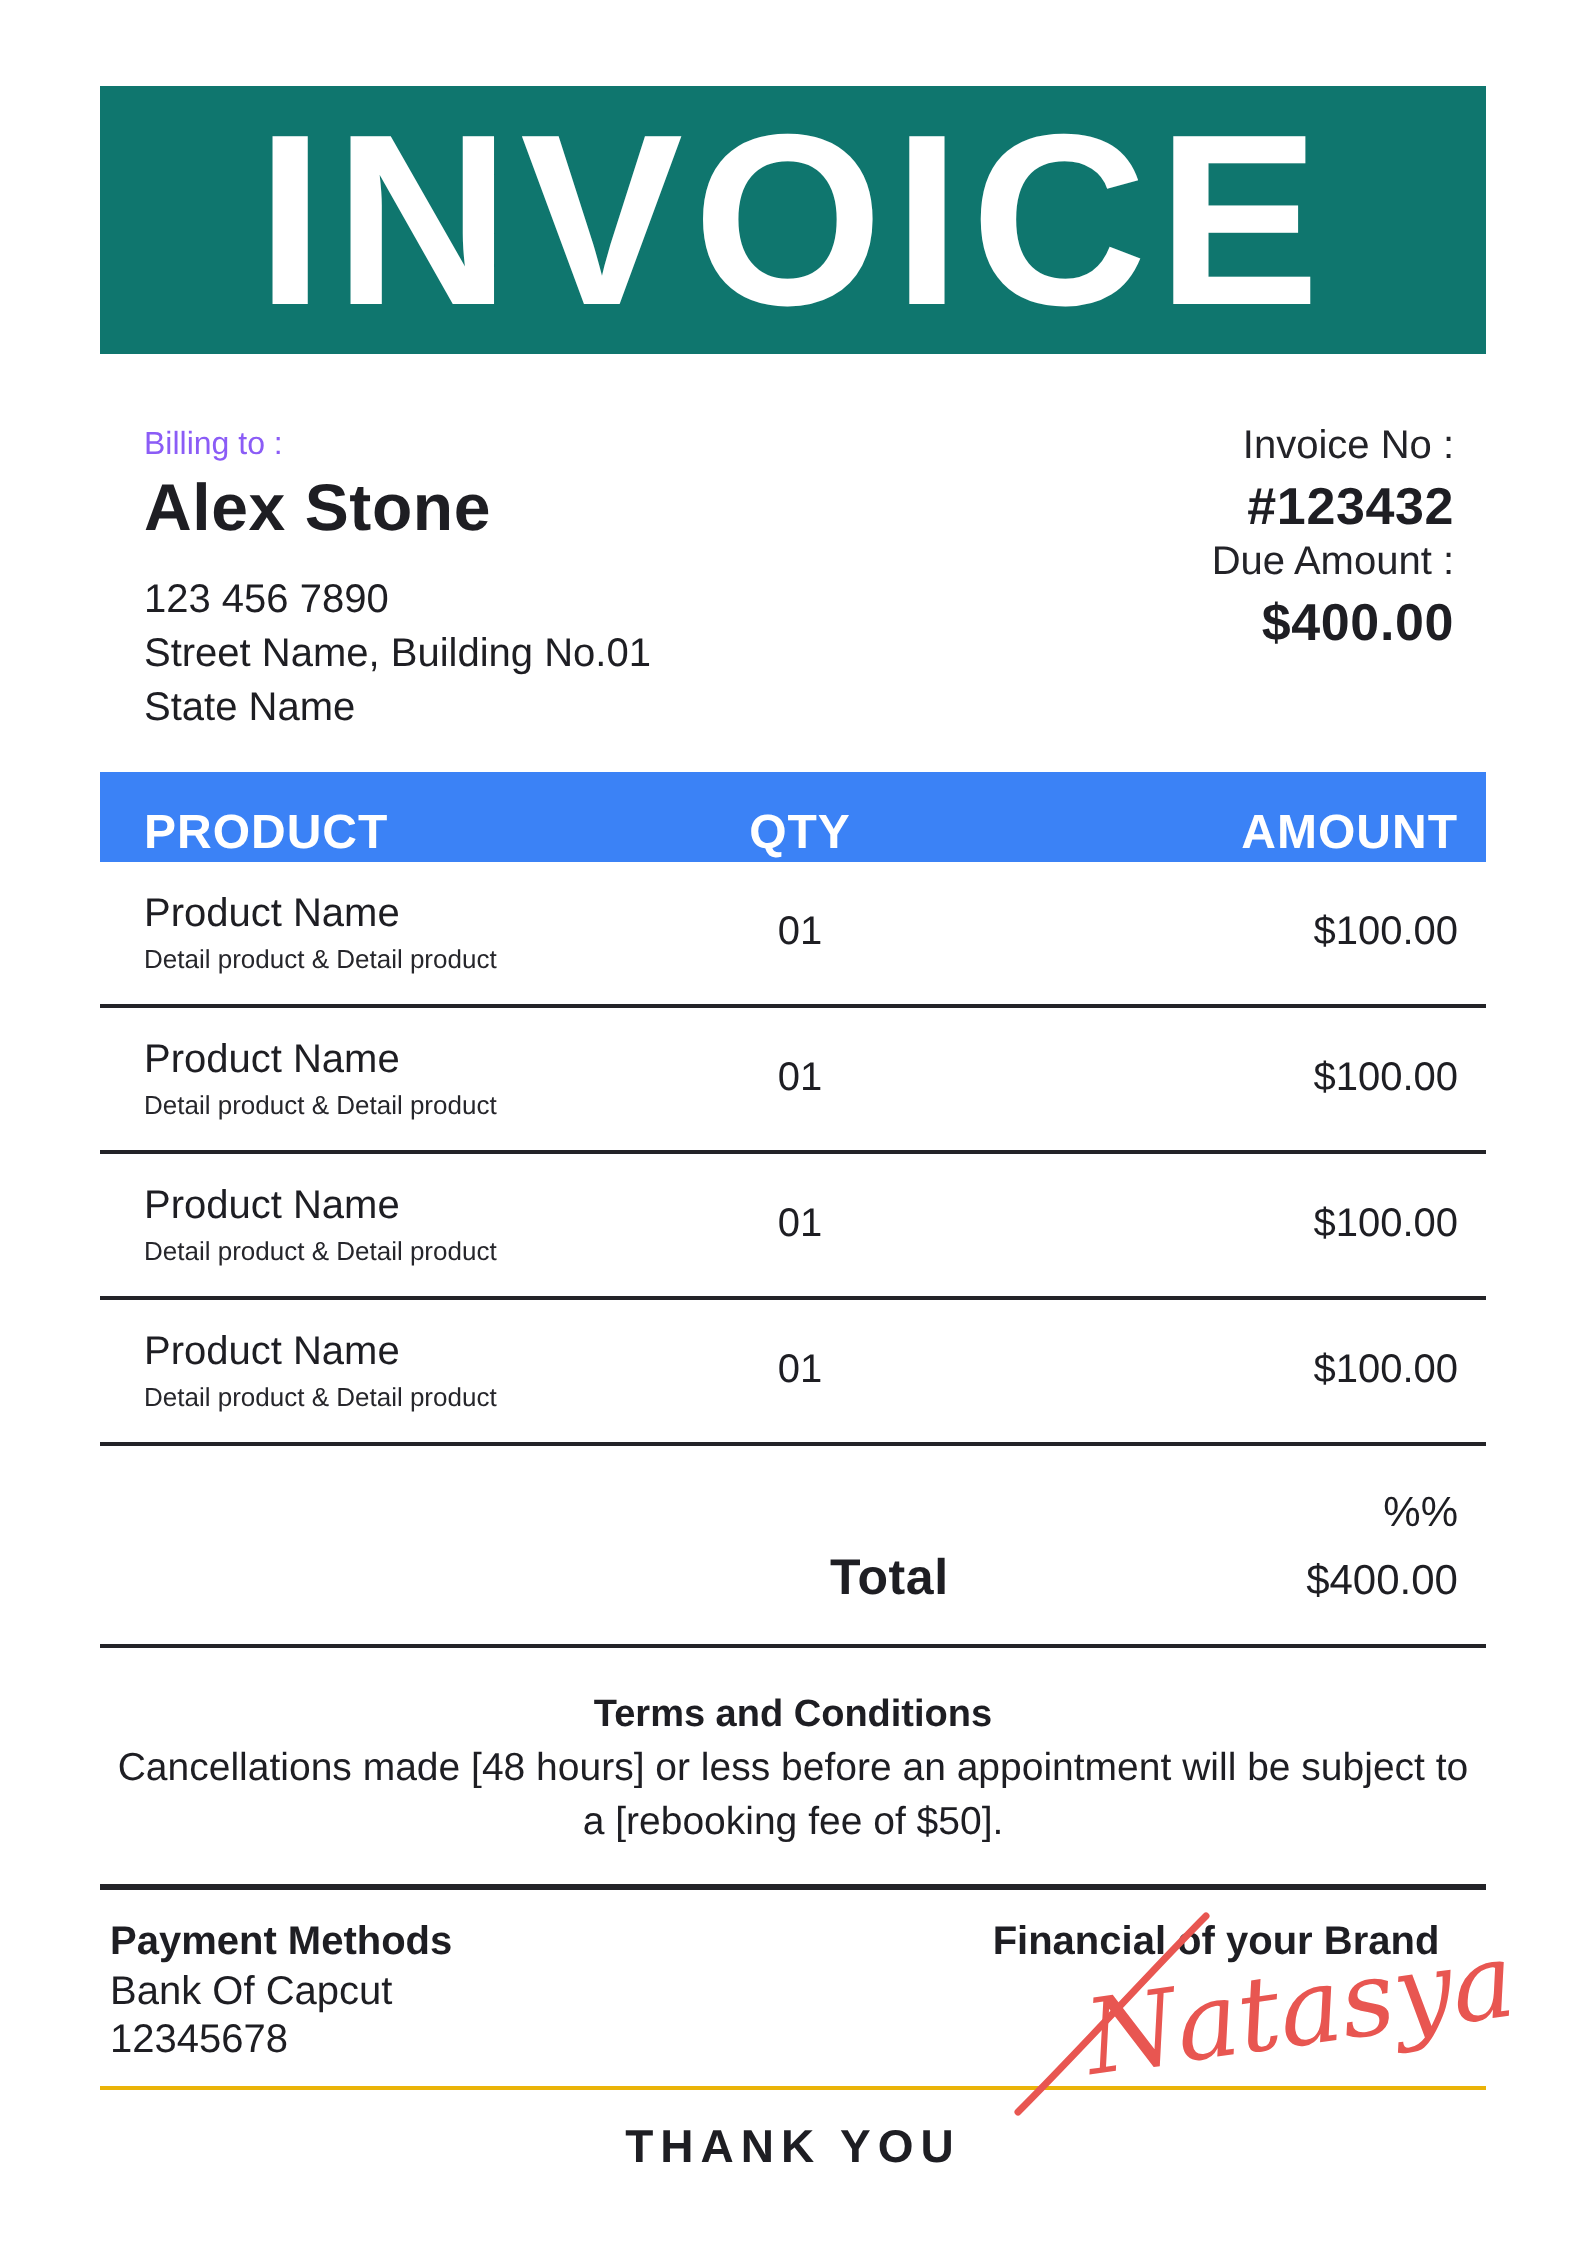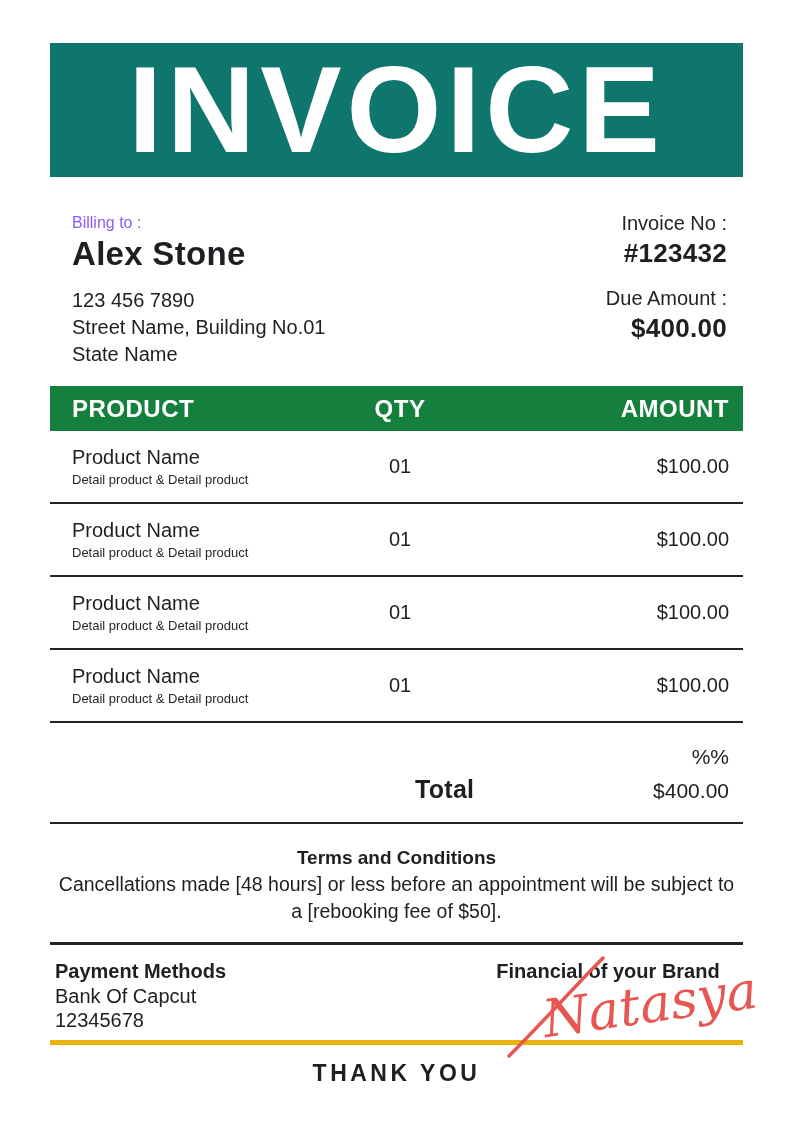--- a/index.html
+++ b/index.html
@@ -34,26 +34,26 @@
     display: flex; justify-content: space-between;
     margin-top: 33px;
     padding: 0 16px 0 22px;
   }
   .bill-label { font-size: 16px; line-height: 26px; color: #8b5cf6; }
   .bill-name  { font-size: 33px; line-height: 32px; font-weight: bold; margin-top: 2px; letter-spacing: 0.3px; }
   .bill-contact { margin-top: 17px; font-size: 20px; line-height: 27px; }
   .meta { text-align: right; }
   .meta-label { font-size: 20px; line-height: 26px; color: #232328; }
   .meta-value { font-size: 26px; line-height: 30px; font-weight: bold; margin-top: 2px; letter-spacing: 0.3px; }
-  .meta-group + .meta-group { margin-top: 17px; }
+  .meta-group + .meta-group { }
   
   .table { margin-top: 18px; }
   .thead {
-    height: 45px; background: #15803d; color: #ffffff;
-    display: flex; align-items: center;
+    height: 45px; background: #3b82f6; color: #ffffff;
+    display: flex; align-items: flex-end;
     font-weight: bold; font-size: 24px; letter-spacing: 0.5px;
   }
   .col-product { width: 270px; box-sizing: border-box; padding-left: 22px; text-align: left; }
   .col-qty     { width: 160px; text-align: center; }
   .col-amount  { flex: 1; text-align: right; box-sizing: border-box; padding-right: 14px; }
   .trow {
     display: flex; align-items: center;
     height: 71px;
     border-bottom: 2px solid #232328;
     font-size: 20px;
@@ -67,21 +67,21 @@
   .sum-value { flex: 1; text-align: right; padding-right: 14px; font-size: 21px; }
   
   .terms { text-align: center; padding: 21px 0 17px; border-bottom: 3px solid #232328; }
   .terms-title { font-size: 19px; font-weight: bold; line-height: 26px; }
   .terms-body  { font-size: 19.5px; line-height: 27px; max-width: 680px; margin: 0 auto; }
   
   .footer-row {
     display: flex; justify-content: space-between;
     box-sizing: border-box; height: 100px;
     padding: 13px 0 0 5px;
-    border-bottom: 5px solid #eab308;
+    border-bottom: 2px solid #eab308;
   }
   .pay-title { font-size: 20px; font-weight: bold; line-height: 26px; }
   .pay-line  { font-size: 20px; line-height: 24px; }
   .brand { position: relative; width: 270px; text-align: center; }
   .brand-title { font-size: 20px; font-weight: bold; line-height: 26px; }
   .brand-name  { font-size: 20px; line-height: 24px; margin-top: 28px; }
   .sig { position: absolute; right: -6px; top: -4px; width: 250px; height: 110px; overflow: visible; pointer-events: none; }
   .sig text { font-family: "DejaVu Serif", serif; font-style: italic; font-size: 52px; fill: #e85651; }
   .sig path { stroke: #e85651; stroke-width: 3.5; fill: none; stroke-linecap: round; }
   

